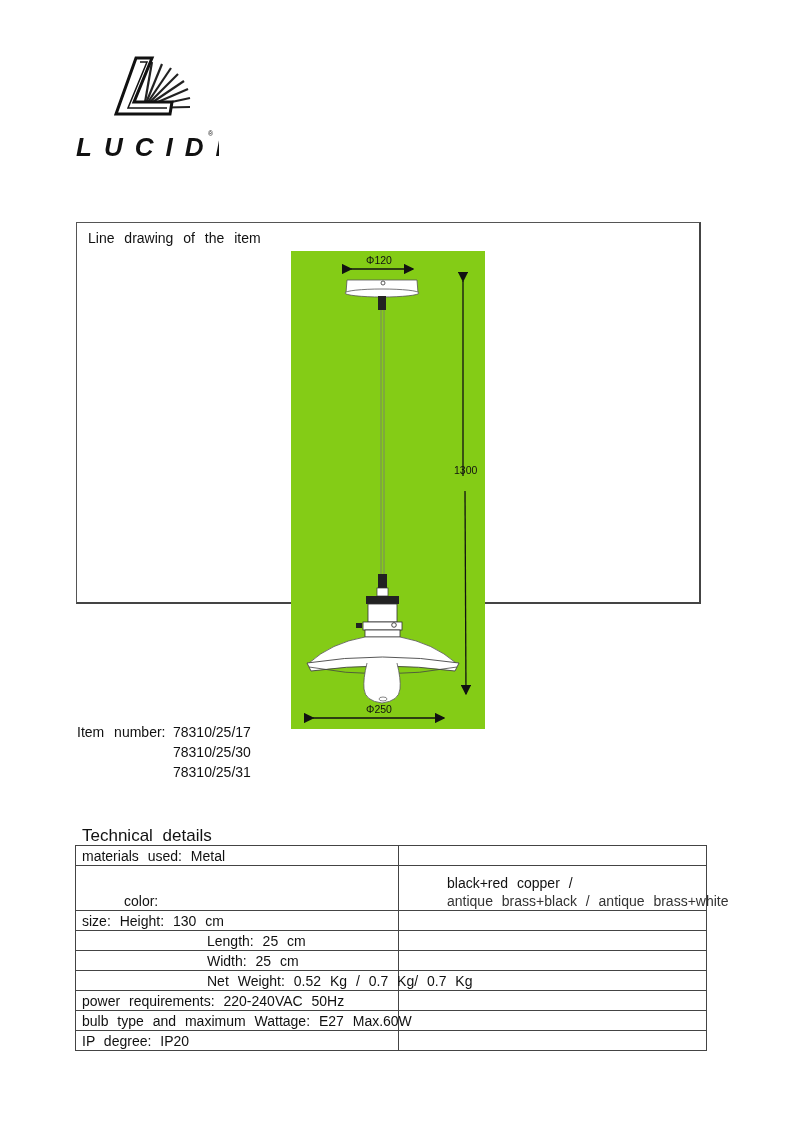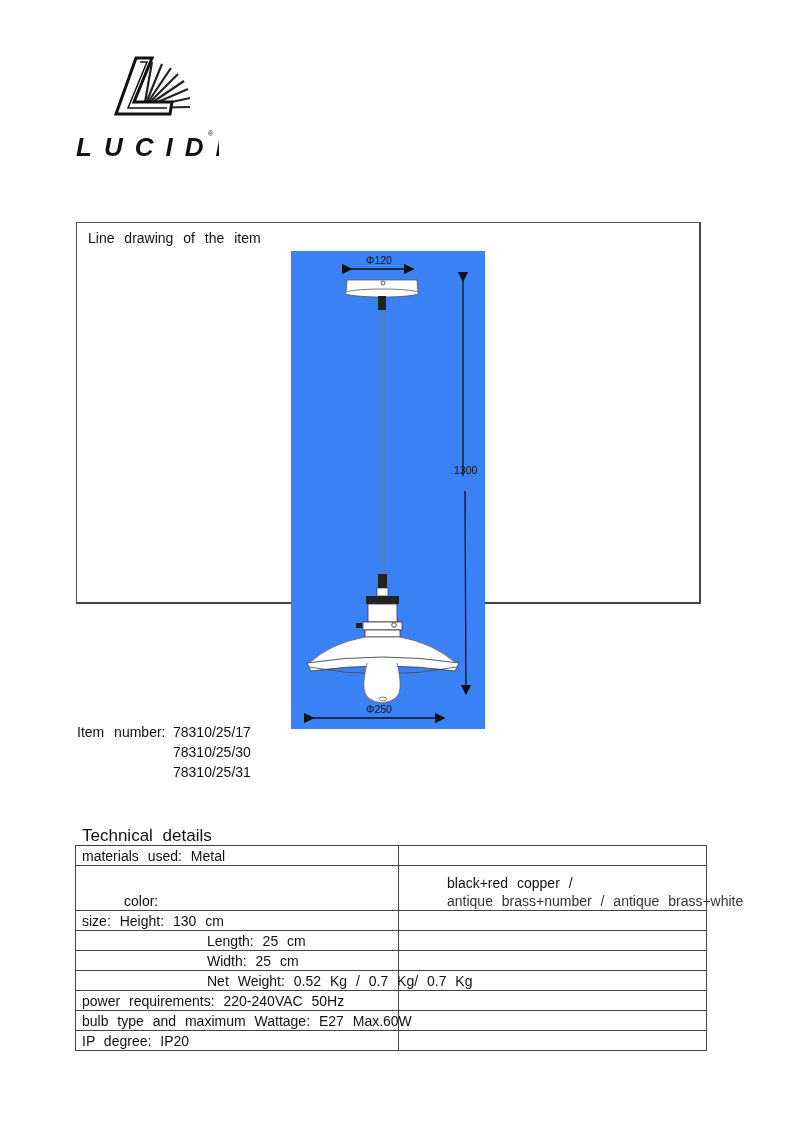--- a/index.html
+++ b/index.html
@@ -4,21 +4,21 @@
 <style>
   html, body { margin:0; padding:0; background:#ffffff; }
   body { width:802px; height:1134px; position:relative; overflow:hidden;
          font-family:"Liberation Sans", "DejaVu Sans", sans-serif; color:#111; }
   .logo { position:absolute; left:74px; top:56px; width:145px; height:104px; }
   .logo svg { display:block; }
   .drawing-box { position:absolute; left:76px; top:178px; width:625px; height:382px;
                  border:1px solid #555; border-right:2px solid #444; border-bottom:2px solid #444;
                  box-sizing:border-box; background:#fff;margin-top:44px; }
   .drawing-title { position:absolute; left:11px; top:7px; font-size:14px; word-spacing:6px; }
-  .drawing-panel { position:absolute; left:214px; top:28px; width:194px; height:478px; background:#3b82f6; }
+  .drawing-panel { position:absolute; left:214px; top:28px; width:194px; height:478px; background:#84cc16; }
   .drawing-panel svg { position:absolute; left:0; top:0; }
   .dim-label { position:absolute; font-size:10.5px; color:#111; }
   .item-block { position:absolute; left:77px; top:722px; font-size:14px; line-height:20px; word-spacing:6px; }
   .item-block .row { display:flex; }
   .item-block .lbl { width:96px; }
   .tech-title { position:absolute; left:82px; top:826px; font-size:17px; word-spacing:5px; }
   table.tech { position:absolute; left:75px; top:845px; width:632px; border-collapse:collapse;
                font-size:14px; table-layout:fixed; }
   table.tech td { border:1px solid #444; padding:0 0 0 6px; height:19px; line-height:18px;
                   vertical-align:bottom; white-space:nowrap; overflow:visible; word-spacing:5px;margin-left:30px; }
@@ -122,21 +122,21 @@
 <table class="tech">
   <tbody>
       <tr>
     <td class="l">materials used: Metal</td>
     <td></td>
   </tr>
   <tr class="tall light">
     <td class="l">color:</td>
     <td>
       <div>black+red copper /</div>
-      <div class="muted">antique brass+number / antique brass+white</div>
+      <div class="muted">antique brass+black / antique brass+white</div>
     </td>
   </tr>
   <tr>
     <td class="l">size: Height: 130 cm</td>
     <td></td>
   </tr>
   <tr>
     <td class="l indent">Length: 25 cm</td>
     <td></td>
   </tr>

